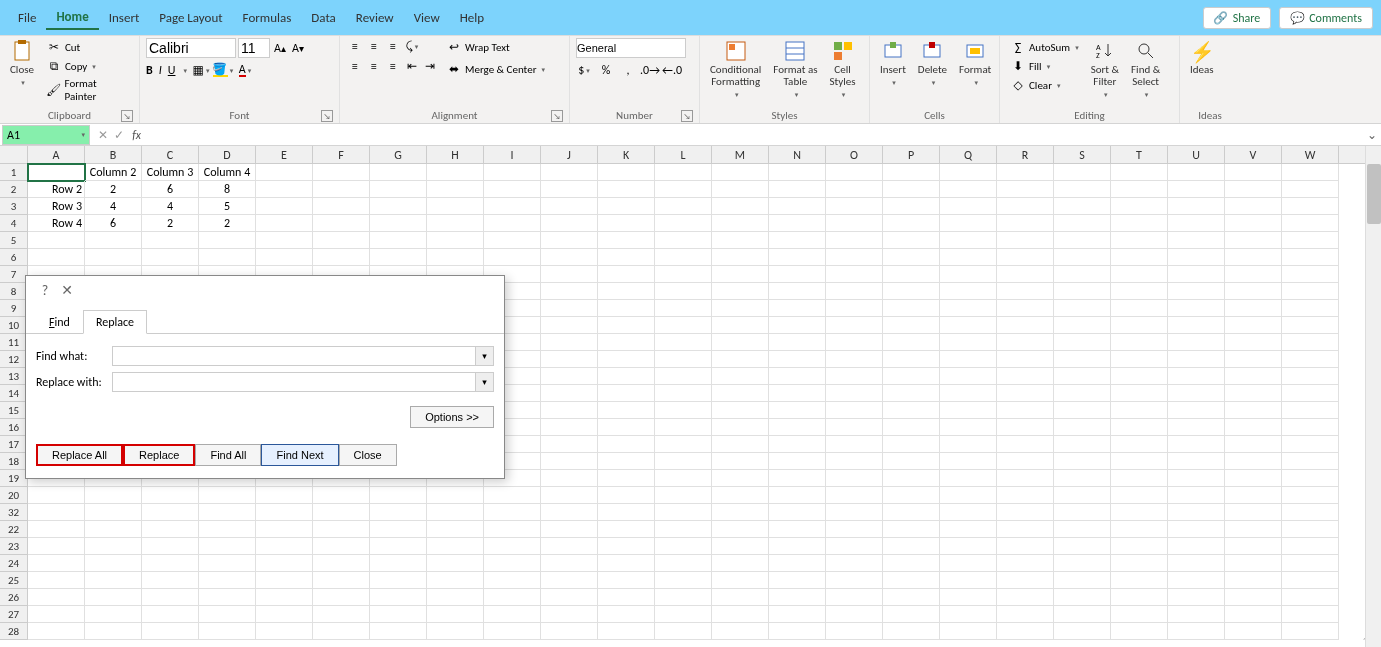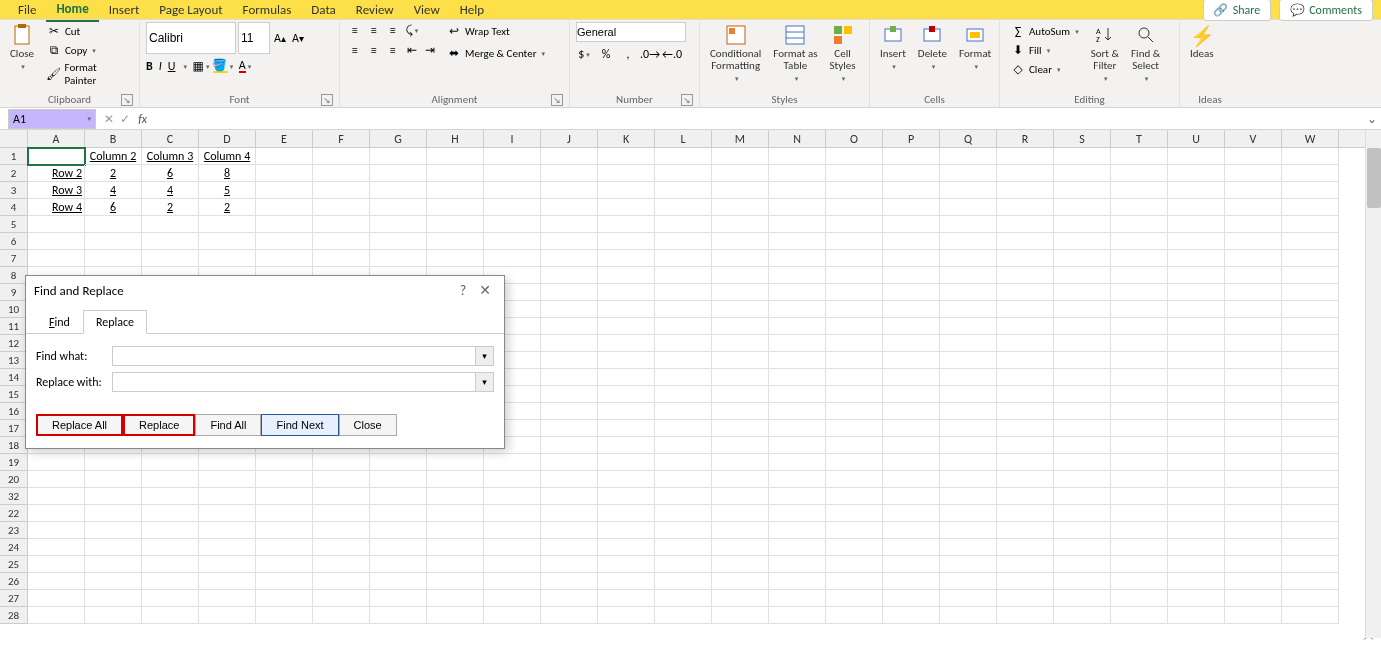--- a/index.html
+++ b/index.html
@@ -1,19 +1,19 @@
 <!DOCTYPE html>
 <html><head>
 <meta charset="utf-8">
 <style>
 * { box-sizing: border-box; margin: 0; padding: 0; }
 body { font-family: "Segoe UI", Calibri, sans-serif; font-size: 12px; background: #fff; overflow: hidden; width: 1381px; height: 647px; position: relative; }
 
 
-.tabs { display: flex; align-items: center; height: 20px; padding: 0 8px; background: #fde047; border-bottom: 1px solid #ddd; }
+.tabs { display: flex; align-items: center; height: 36px; padding: 0 8px; background: #7dd3fc; border-bottom: 1px solid #ddd; }
 .tab { padding: 4px 10px; cursor: pointer; font-size: 13px; color: #333; }
 .tab.active { color: #217346; border-bottom: 2px solid #217346; font-weight: 600; }
 .tabs-right { margin-left: auto; display: flex; gap: 8px; }
 .share-btn, .comments-btn { border: 1px solid #ccc; border-radius: 3px; padding: 3px 10px; display: flex; align-items: center; gap: 4px; font-size: 12px; cursor: pointer; background: #fff; }
 .share-btn { color: #217346; }
 .comments-btn { color: #217346; }
 
 
 .ribbon { display: flex; height: 88px; background: #f3f2f1; border-bottom: 1px solid #d4d4d4; }
 .ribbon-group { border-right: 1px solid #e1e1e1; padding: 2px 6px 0 6px; display: flex; flex-direction: column; position: relative; }
@@ -21,46 +21,46 @@
 .ribbon-group-label { text-align: center; font-size: 11px; color: #666; padding: 1px 0; position: relative; }
 .ribbon-group-label .launcher { position: absolute; right: 0; bottom: 1px; width: 12px; height: 12px; border: 1px solid #999; font-size: 8px; line-height: 10px; text-align: center; cursor: pointer; }
 .vbtn { display: flex; flex-direction: column; align-items: center; padding: 2px 4px; cursor: pointer; font-size: 11px; color: #333; text-align: center; gap: 2px; }
 .vbtn .icon-lg { width: 22px; height: 22px; }
 .vbtn .label { line-height: 12px; }
 .mini-row { display: flex; gap: 2px; align-items: center; }
 .mini-col { display: flex; flex-direction: column; gap: 1px; }
 .mini-btn { display: flex; align-items: center; gap: 3px; padding: 1px 4px; cursor: pointer; font-size: 11px; }
 .icon-sm { display: inline-flex; width: 16px; height: 16px; align-items: center; justify-content: center; font-size: 12px; }
 .dd-arrow { font-size: 7px; color: #666; margin-left: 2px; }
-.font-sel { border: 1px solid #ccc; height: 32px; font-size: 12px; padding: 0 2px; background: #fff; }
+.font-sel { border: 1px solid #ccc; height: 20px; font-size: 14px; padding: 0 2px; background: #fff; }
 .font-name { width: 90px; }
 .font-size { width: 32px; }
 .align-grid { display: grid; grid-template-columns: repeat(3, 18px); gap: 1px; }
 .align-grid .ab { width: 18px; height: 16px; display: flex; align-items: center; justify-content: center; border: 1px solid transparent; cursor: pointer; }
 .num-sel { border: 1px solid #ccc; height: 20px; width: 110px; font-size: 11px; background: #fff; }
 .collapse-ribbon { position: absolute; right: 6px; bottom: 2px; font-size: 12px; color: #666; cursor: pointer; }
 
 
 .formula-bar { display: flex; height: 22px; border-bottom: 1px solid #d4d4d4; align-items: center; }
-.name-box { width: 88px; border: 1px solid #ccc; height: 20px; margin-left: 8px; padding: 0 4px; font-size: 12px; display: flex; align-items: center; justify-content: space-between; background: #c4b5fd; }
+.name-box { width: 88px; border: 1px solid #ccc; height: 20px; margin-left: 2px; padding: 0 4px; font-size: 12px; display: flex; align-items: center; justify-content: space-between; background: #86efac; }
 .fx-icons { display: flex; gap: 6px; padding: 0 8px; color: #999; }
 .fx-label { color: #555; font-style: italic; padding-right: 4px; }
 .formula-input { flex: 1; height: 20px; border: none; outline: none; padding: 0 4px; font-size: 12px; }
 .formula-expand { width: 18px; text-align: center; color: #666; cursor: pointer; }
 
 
 .grid-wrap { position: relative; height: 508px; overflow: hidden; }
 .col-headers { display: flex; height: 18px; background: #f0f0f0; border-bottom: 1px solid #ccc; }
 .select-all-corner { width: 28px; border-right: 1px solid #ccc; background: #f0f0f0; }
 .col-h { width: 57px; text-align: center; font-size: 12px; border-right: 1px solid #ccc; color: #333; line-height: 18px; }
 .rows-body { display: flex; }
 .row-headers { width: 28px; }
 .row-h { height: 17px; border-bottom: 1px solid #ccc; border-right: 1px solid #ccc; text-align: center; font-size: 11px; background: #f0f0f0; color: #333; line-height: 17px; }
 .cells { flex: 1; position: relative; }
-.cell-row { display: flex; height: 17px; text-decoration: underline; }
+.cell-row { display: flex; height: 17px; }
 .cell { width: 57px; height: 17px; border-right: 1px solid #e0e0e0; border-bottom: 1px solid #e0e0e0; font-size: 12px; padding: 0 2px; line-height: 17px; text-align: center; overflow: hidden; }
 .cell.txt { text-align: right; }
 .cell.selected { outline: 2px solid #217346; outline-offset: -1px; }
 .vscroll { position: absolute; right: 0; top: 0; width: 16px; height: 100%; background: #f0f0f0; border-left: 1px solid #ddd; }
 .vscroll .thumb { position: absolute; top: 18px; width: 14px; left: 1px; height: 60px; background: #c1c1c1; border-radius: 2px; }
 
 
 .dialog { position: absolute; left: 25px; top: 275px; width: 480px; background: #fff; border: 1px solid #888; box-shadow: 3px 3px 10px rgba(0,0,0,0.2); font-size: 12px; }
 .dialog-title { display: flex; align-items: center; padding: 6px 8px; }
 .dialog-title .ttl { flex: 1; font-size: 13px; }
@@ -1134,21 +1134,20 @@
         </div>
       </div>
   </div>
   <div class="vscroll">
       <div class="thumb"></div>
     </div>
 </div>
 
 <div class="dialog">
   <div class="dialog-title">
-    <span class="ttl">Find and Replace</span>
     <span class="help">?</span>
     <span class="close">✕</span>
   </div>
   <div class="dialog-tabs">
     <div class="dialog-tab"><u>F</u>ind</div>
     <div class="dialog-tab active">Replace</div>
   </div>
   <div class="dialog-body">
     <div class="dialog-field">
       <label>Find what:</label>
@@ -1157,20 +1156,23 @@
           <div class="dd">▾</div>
         </div>
     </div>
     <div class="dialog-field">
       <label>Replace with:</label>
       <div class="combo">
           <input value="" style="">
           <div class="dd">▾</div>
         </div>
     </div>
+    <div class="options-row">
+      <button class="dbtn">Options &gt;&gt;</button>
+    </div>
   </div>
   <div class="dialog-actions">
     <button class="dbtn highlight-red">Replace All</button>
     <button class="dbtn highlight-red">Replace</button>
     <button class="dbtn">Find All</button>
     <button class="dbtn highlight-blue">Find Next</button>
     <button class="dbtn">Close</button>
   </div>
 </div>
 

